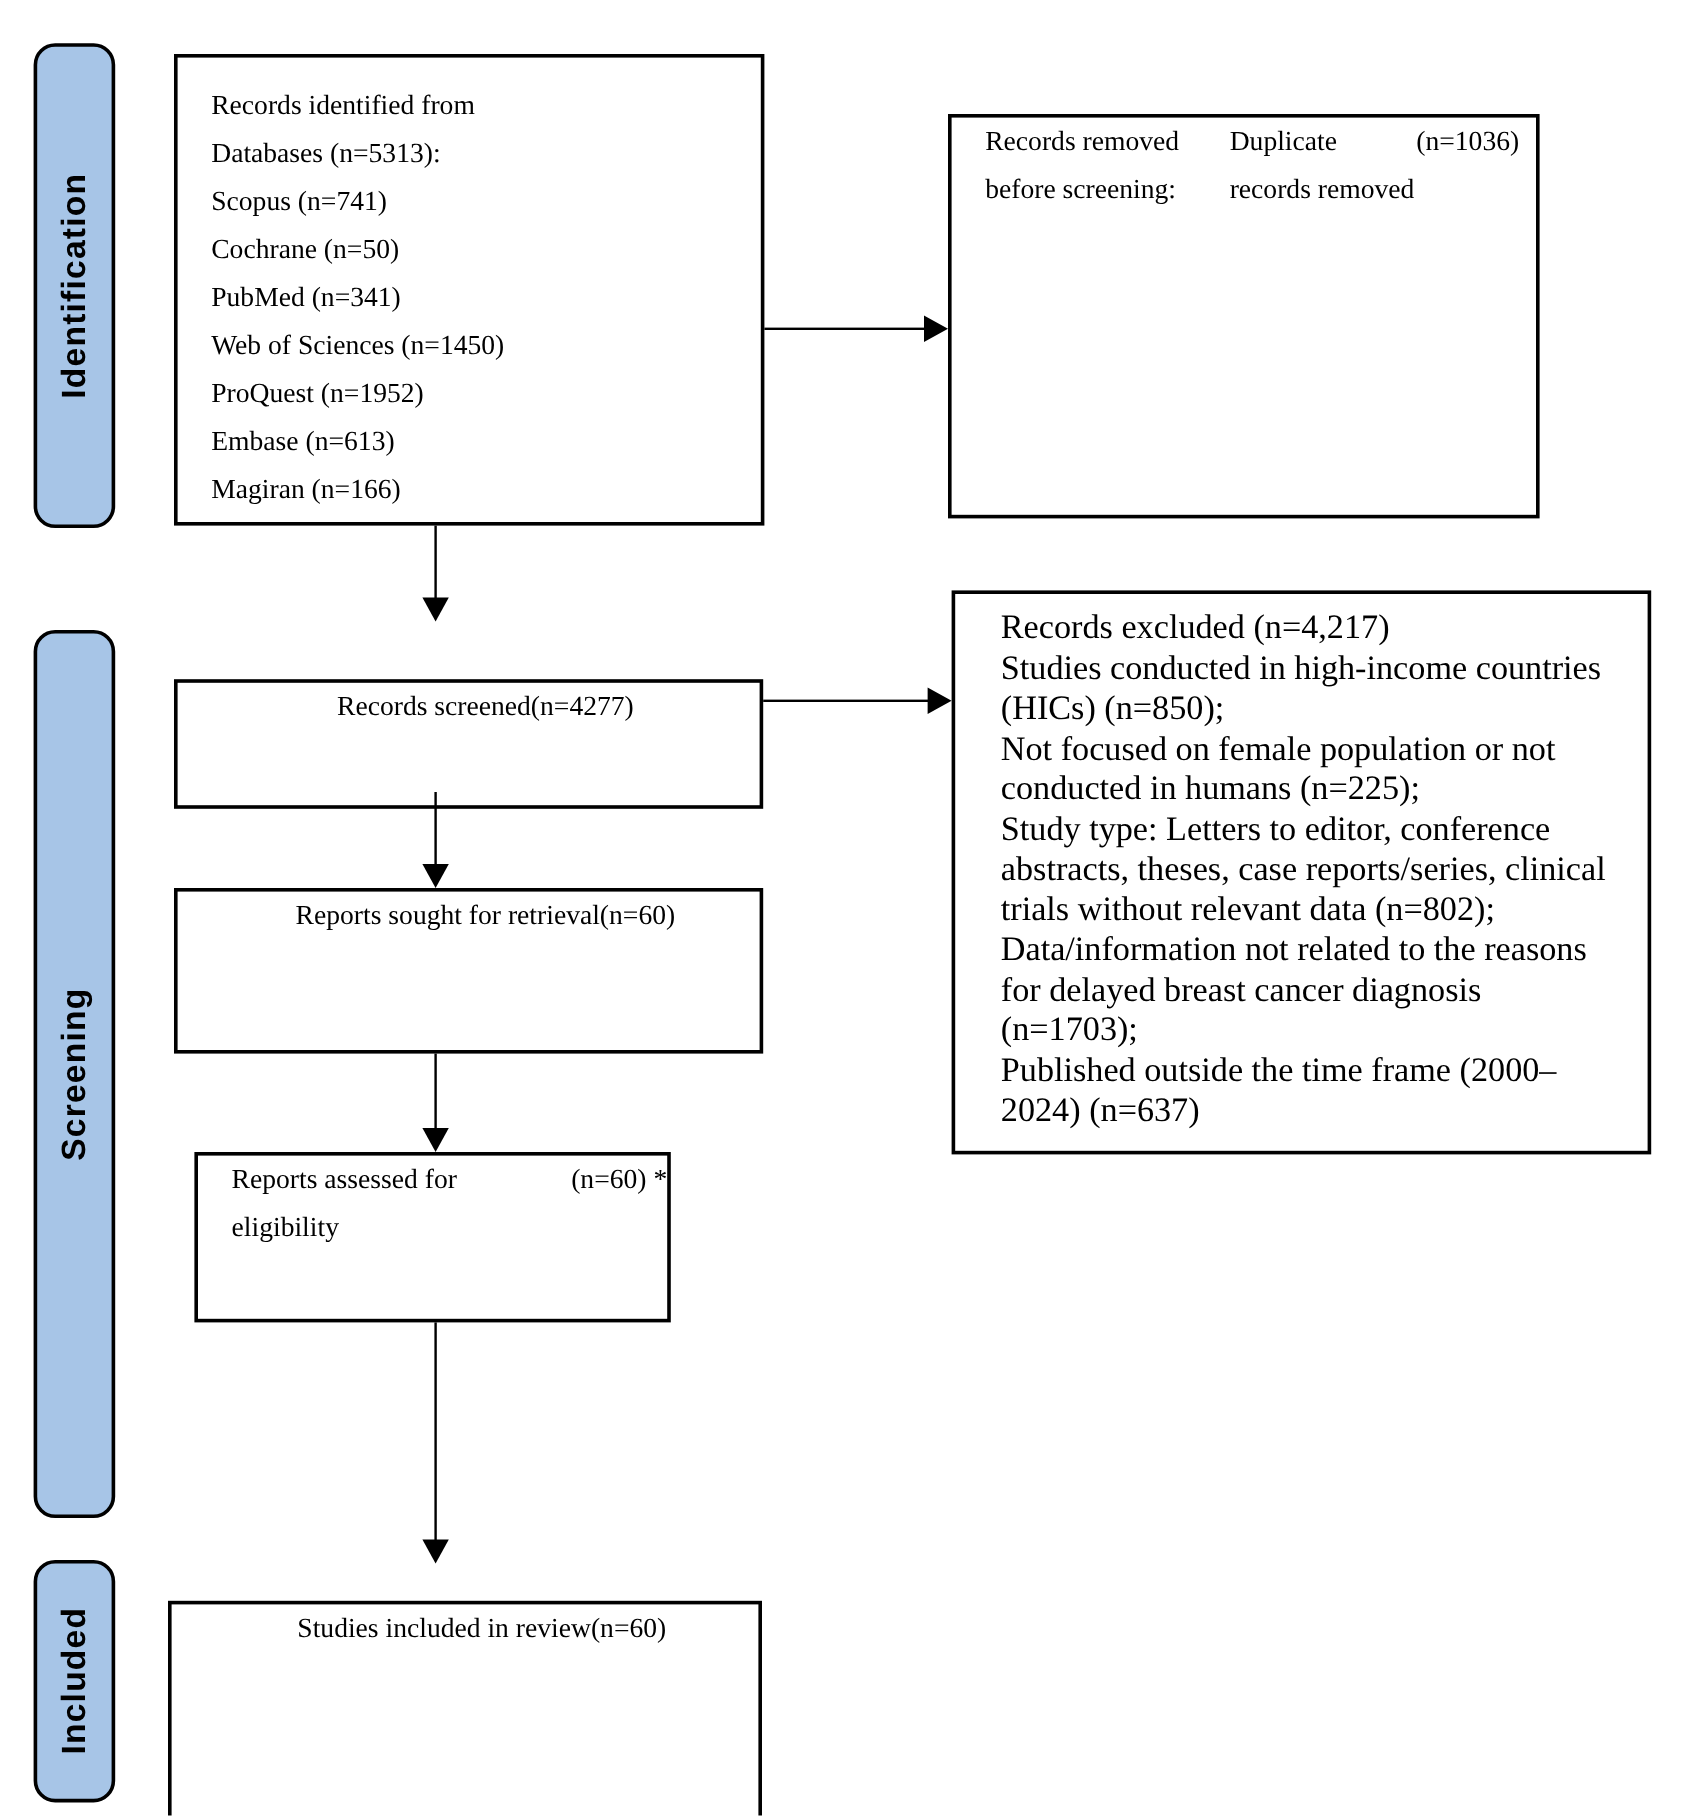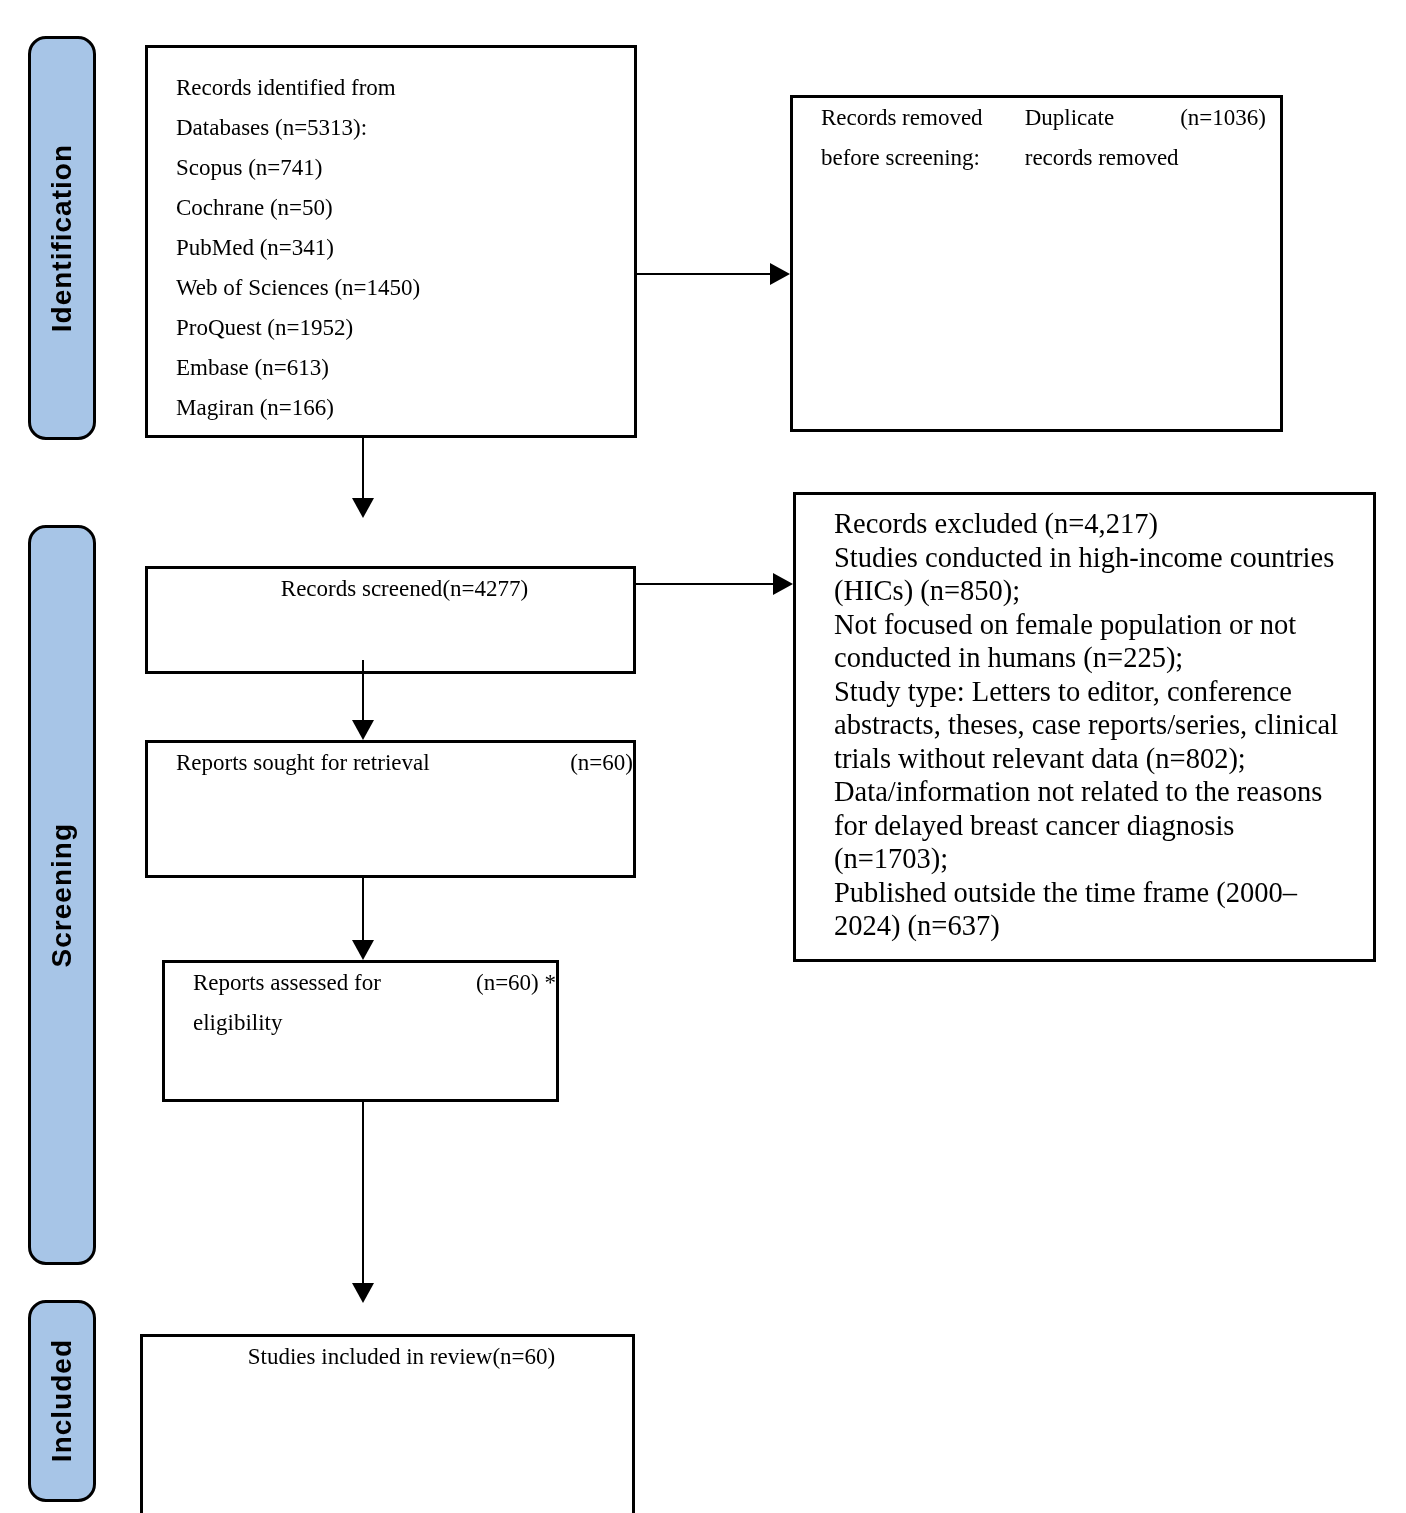--- a/index.html
+++ b/index.html
@@ -49,21 +49,21 @@
     font-size:23px;
     line-height:40px;
   }
   .fbox.center{
     display:flex;justify-content:center;
   }
   #box-identified{left:145px;top:45px;width:492px;height:393px;padding:20px 20px 0 28px;}
   #box-removed{left:790px;top:95px;width:493px;height:337px;padding-left:28px;padding-right:14px;}
   #box-screened{left:145px;top:518px;width:491px;height:108px;padding-left:28px;margin-top:48px;}
   #box-excluded{left:793px;top:492px;width:583px;height:470px;padding:12px 18px 0 38px;font-size:28.5px;line-height:33.5px;}
-  #box-sought{left:145px;top:740px;width:491px;height:138px;padding-left:28px;justify-content:space-between;}
+  #box-sought{left:145px;top:740px;width:491px;height:138px;padding-left:28px;}
   #box-assessed{left:162px;top:960px;width:397px;height:142px;padding-left:28px;}
   #box-included{left:140px;top:1303px;width:495px;height:195px;padding-left:28px;margin-top:31px;}
 
   
   .vline{position:absolute;width:2px;background:var(--arrow);}
   .hline{position:absolute;height:2px;background:var(--arrow);}
   .vhead{
     position:absolute;width:0;height:0;
     border-left:11px solid transparent;
     border-right:11px solid transparent;

